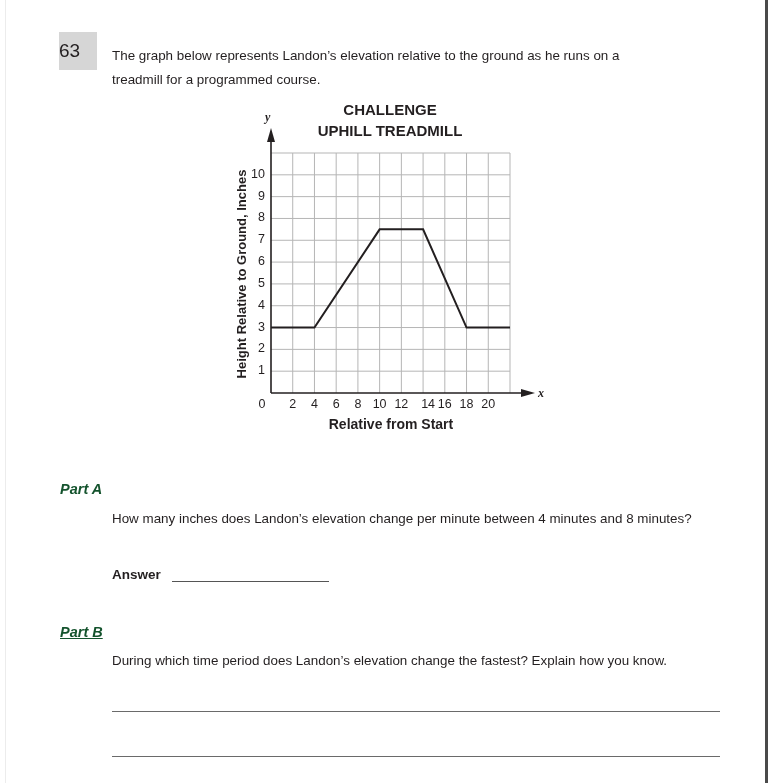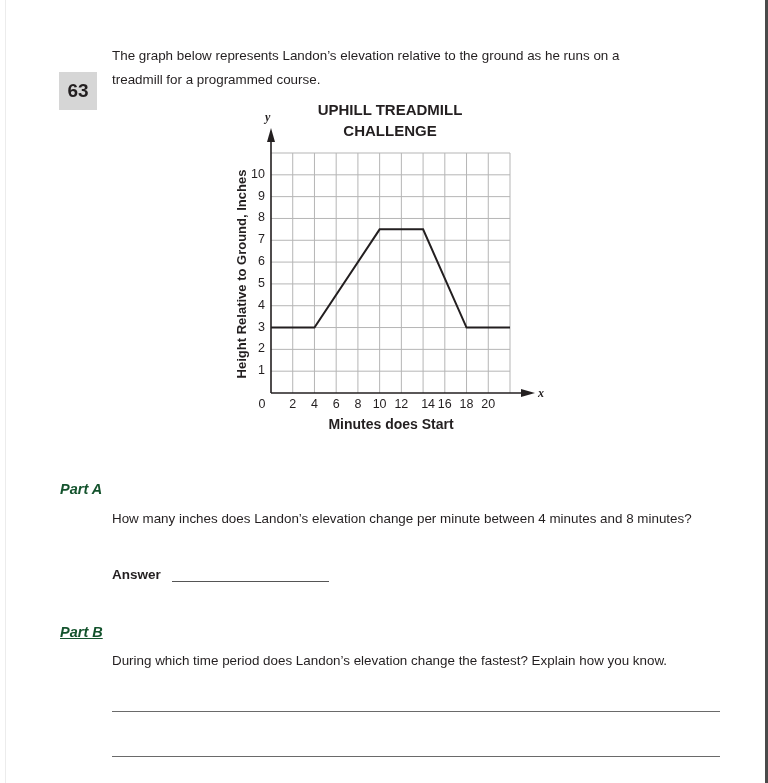--- a/index.html
+++ b/index.html
@@ -10,22 +10,22 @@
       color: #231f20;
     }
     .page-edge-left {
       position: absolute; left: 5px; top: 0; width: 1px; height: 783px; background: #ececec;
     }
     .page-edge-right {
       position: absolute; left: 765px; top: 0; width: 3px; height: 783px; background: #4a4a4a;
     }
     .qnum {
       position: absolute; left: 59px; top: 32px; width: 38px; height: 38px;
-      background: #d6d6d6; font-weight: bold; font-size: 19px; line-height: 38px;
-      text-align: center; color: #231f20; margin-top: 40px;
+      background: #d6d6d6; font-weight: normal; font-size: 19px; line-height: 38px;
+      text-align: left; color: #231f20;
     }
     .prompt {
       position: absolute; left: 112px; top: 44px; width: 560px;
       font-size: 13.4px; line-height: 24px; color: #231f20;
     }
     .chart-title {
       position: absolute; left: 290px; top: 99px; width: 200px; text-align: center;
       font-weight: bold; font-size: 15px; line-height: 21px; color: #231f20;
     }
     .axis-var {
@@ -69,31 +69,31 @@
 </head>
 <body>
 
 <div class="page-edge-left"></div>
 <div class="page-edge-right"></div>
 
 <div class="qnum">63</div>
 <div class="prompt">The graph below represents Landon’s elevation relative to the ground as he runs on a treadmill for a programmed course.</div>
 
 <div class="chart-title">
+  <div>CHALLENGE</div>
   <div>UPHILL TREADMILL</div>
-  <div>CHALLENGE</div>
 </div>
 
 <div class="axis-var" style="left:265px; top:110px;">y</div>
 <div class="axis-var" style="left:538px; top:386px;">x</div>
 
 <div class="y-axis-label">
   <span>Height Relative to Ground, Inches</span>
 </div>
-<div class="x-axis-label">Minutes does Start</div>
+<div class="x-axis-label">Relative from Start</div>
 
 <svg id="chart-svg" width="768" height="783">
   <g id="grid">
       <line x1="292.72727272727275" y1="153" x2="292.72727272727275" y2="393" stroke="#b5b5b5" stroke-width="1"></line>
       <line x1="314.45454545454544" y1="153" x2="314.45454545454544" y2="393" stroke="#b5b5b5" stroke-width="1"></line>
       <line x1="336.1818181818182" y1="153" x2="336.1818181818182" y2="393" stroke="#b5b5b5" stroke-width="1"></line>
       <line x1="357.9090909090909" y1="153" x2="357.9090909090909" y2="393" stroke="#b5b5b5" stroke-width="1"></line>
       <line x1="379.6363636363636" y1="153" x2="379.6363636363636" y2="393" stroke="#b5b5b5" stroke-width="1"></line>
       <line x1="401.3636363636364" y1="153" x2="401.3636363636364" y2="393" stroke="#b5b5b5" stroke-width="1"></line>
       <line x1="423.0909090909091" y1="153" x2="423.0909090909091" y2="393" stroke="#b5b5b5" stroke-width="1"></line>

